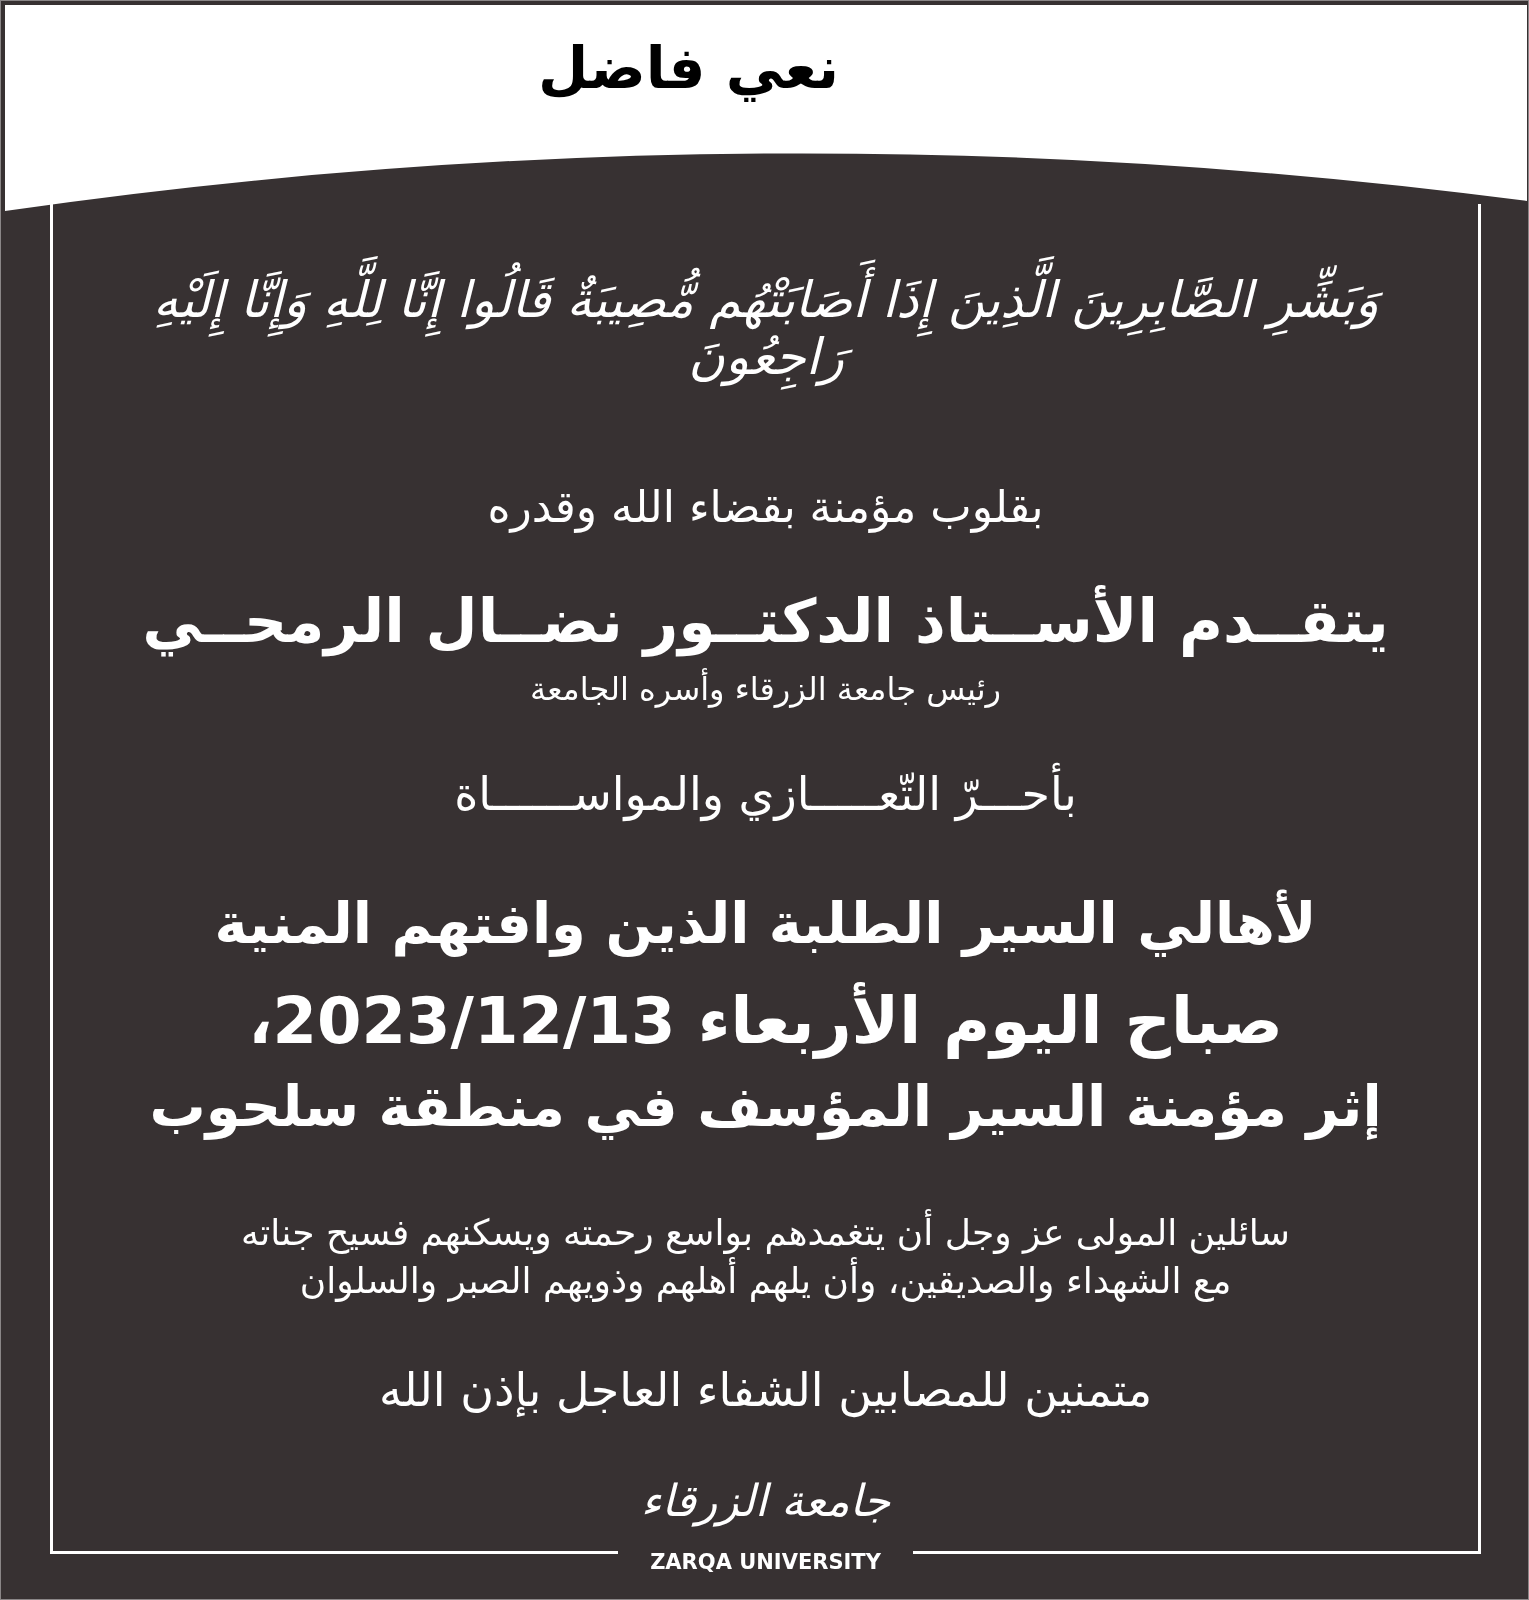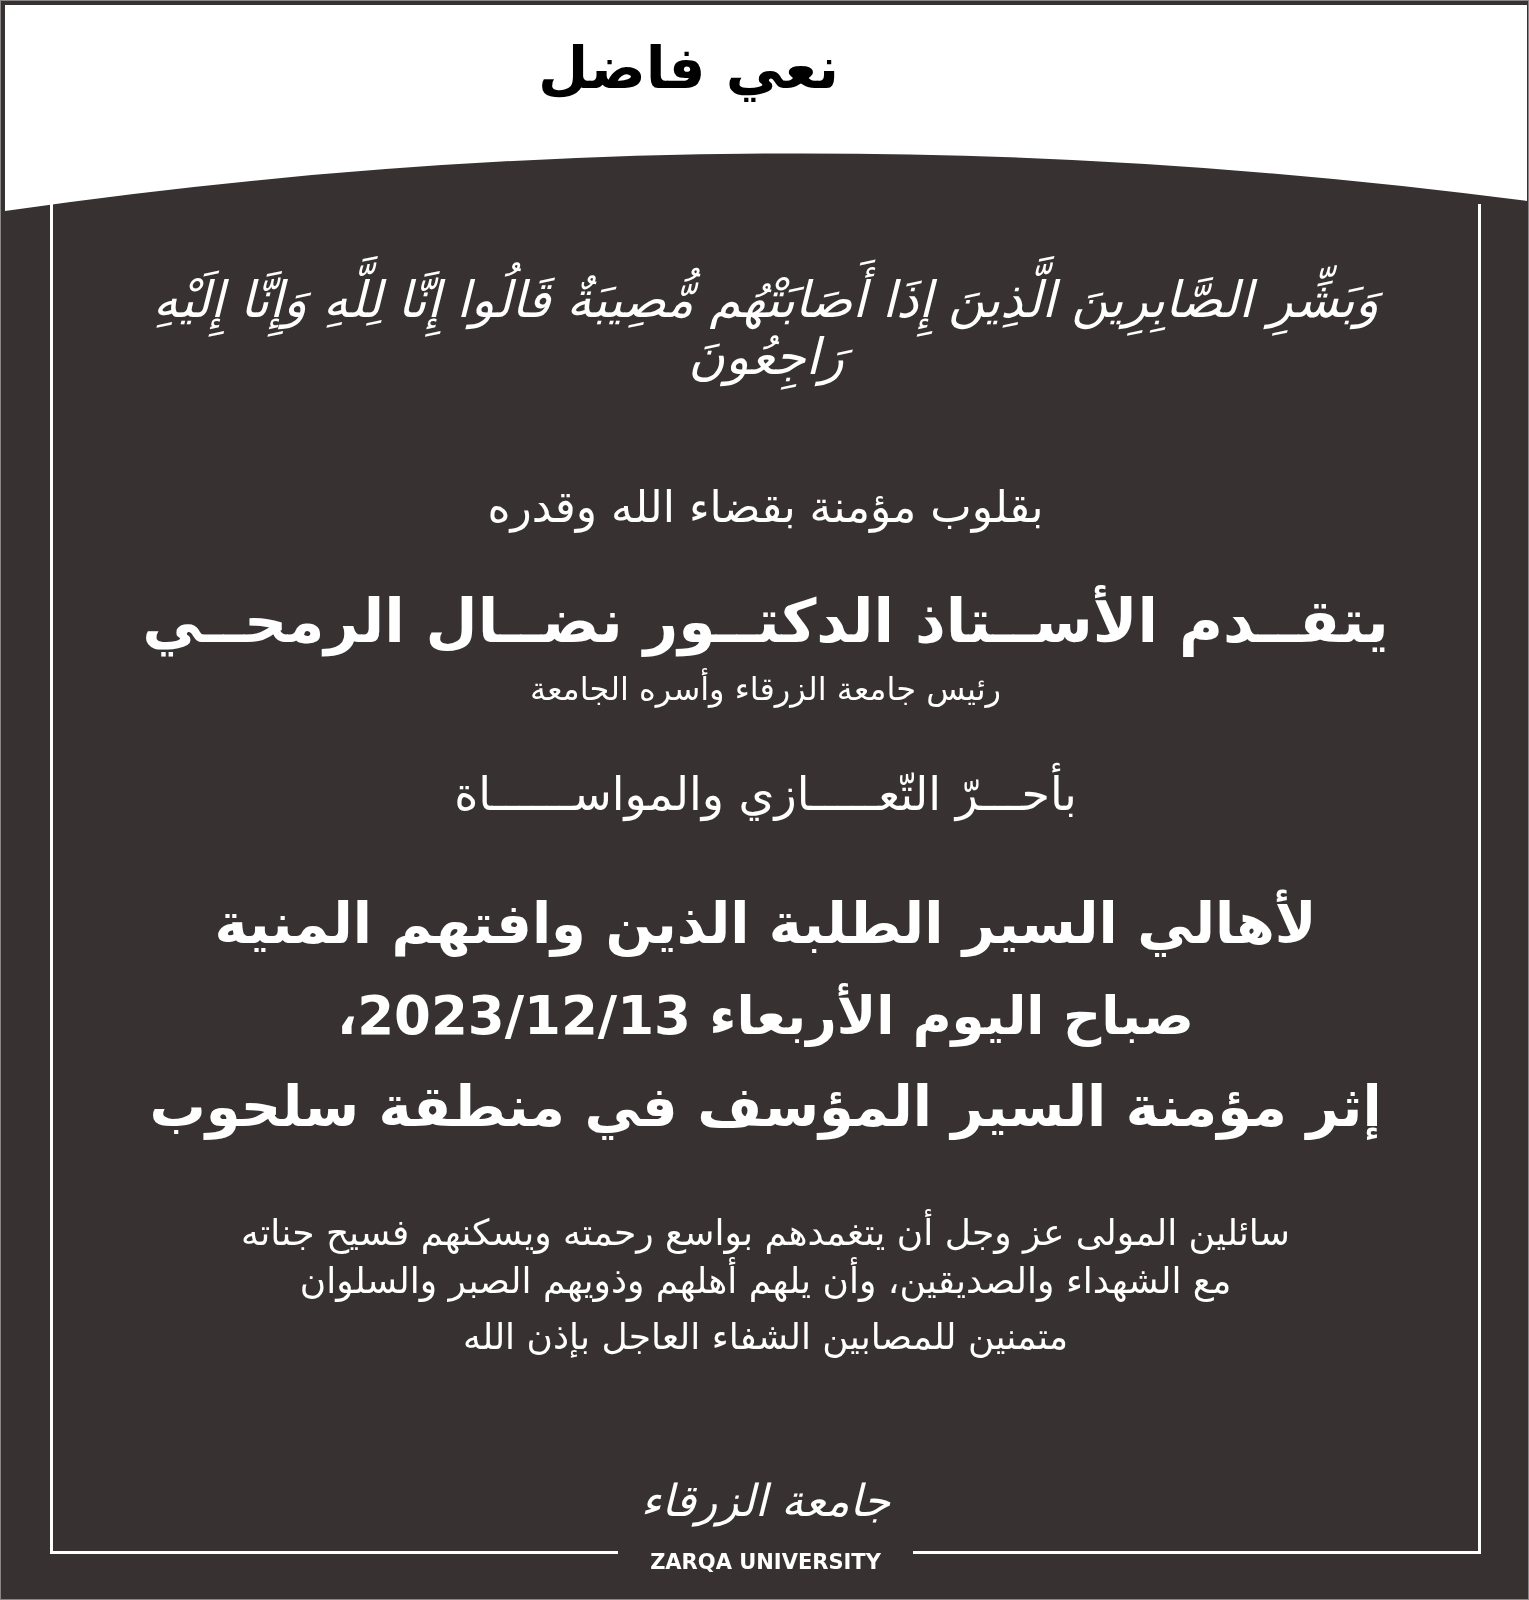--- a/index.html
+++ b/index.html
@@ -82,25 +82,25 @@
       direction: rtl;
       color: #ffffff;
       white-space: nowrap;
       line-height: 1;
     }
     .l-intro     { top: 484px;  font-size: 44px; }
     .l-name      { top: 590px;  font-size: 60px; font-weight: bold; }
     .l-title     { top: 672px;  font-size: 32px; }
     .l-condol    { top: 770px;  font-size: 46px; }
     .l-b1        { top: 895px;  font-size: 56px; font-weight: bold; }
-    .l-b2        { top: 988px;  font-size: 53px; font-weight: bold; }
+    .l-b2        { top: 988px;  font-size: 64px; font-weight: bold; }
     .l-b3        { top: 1078px; font-size: 56px; font-weight: bold; }
     .l-p1        { top: 1214px; font-size: 36px; }
     .l-p2        { top: 1262px; font-size: 36px; }
-    .l-wish      { top: 1318px; font-size: 36px; }
+    .l-wish      { top: 1366px; font-size: 46px; }
 
     .logo {
       position: absolute;
       left: 617px;
       top: 1470px;
       width: 295px;
       height: 100px;
       text-align: center;
       color: #ffffff;
     }

